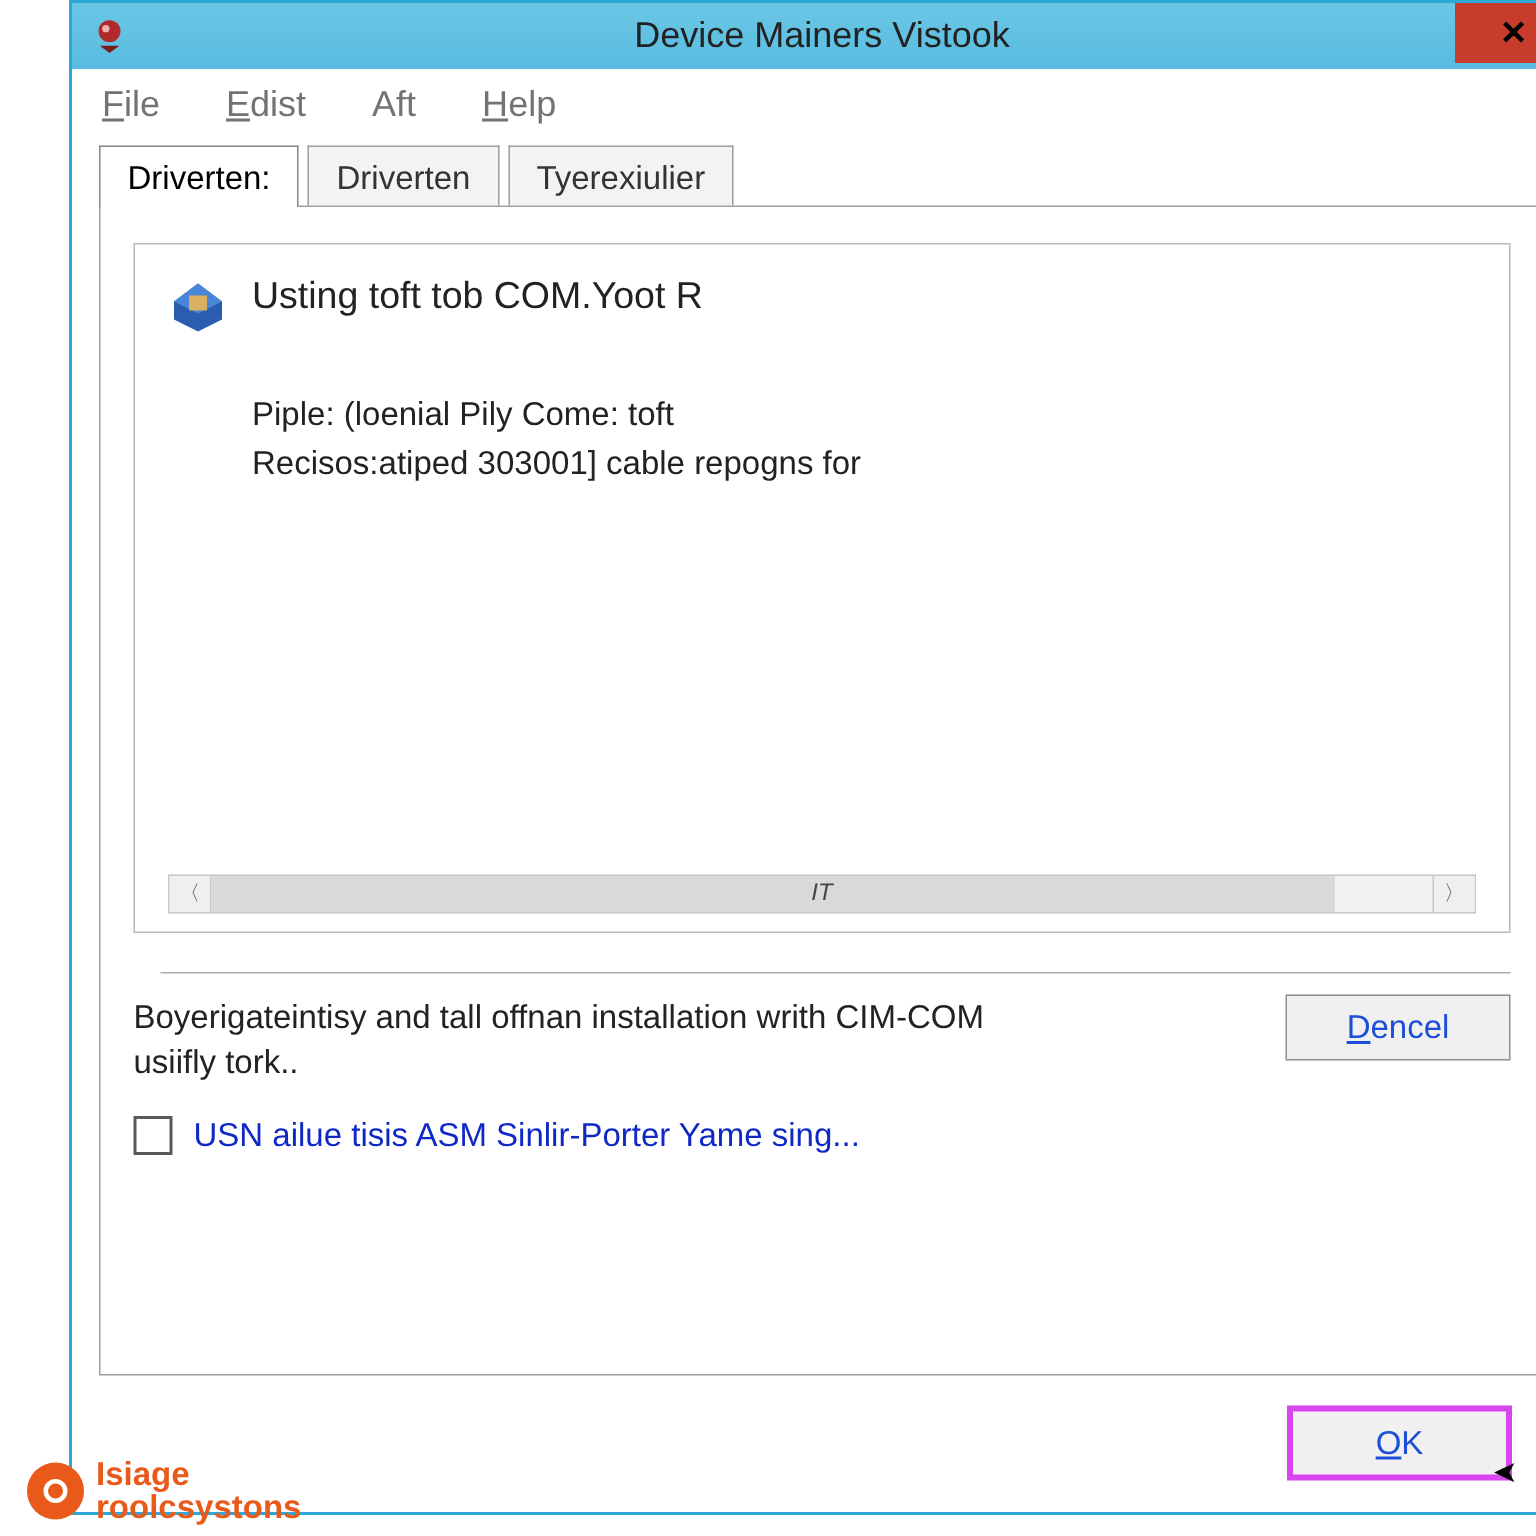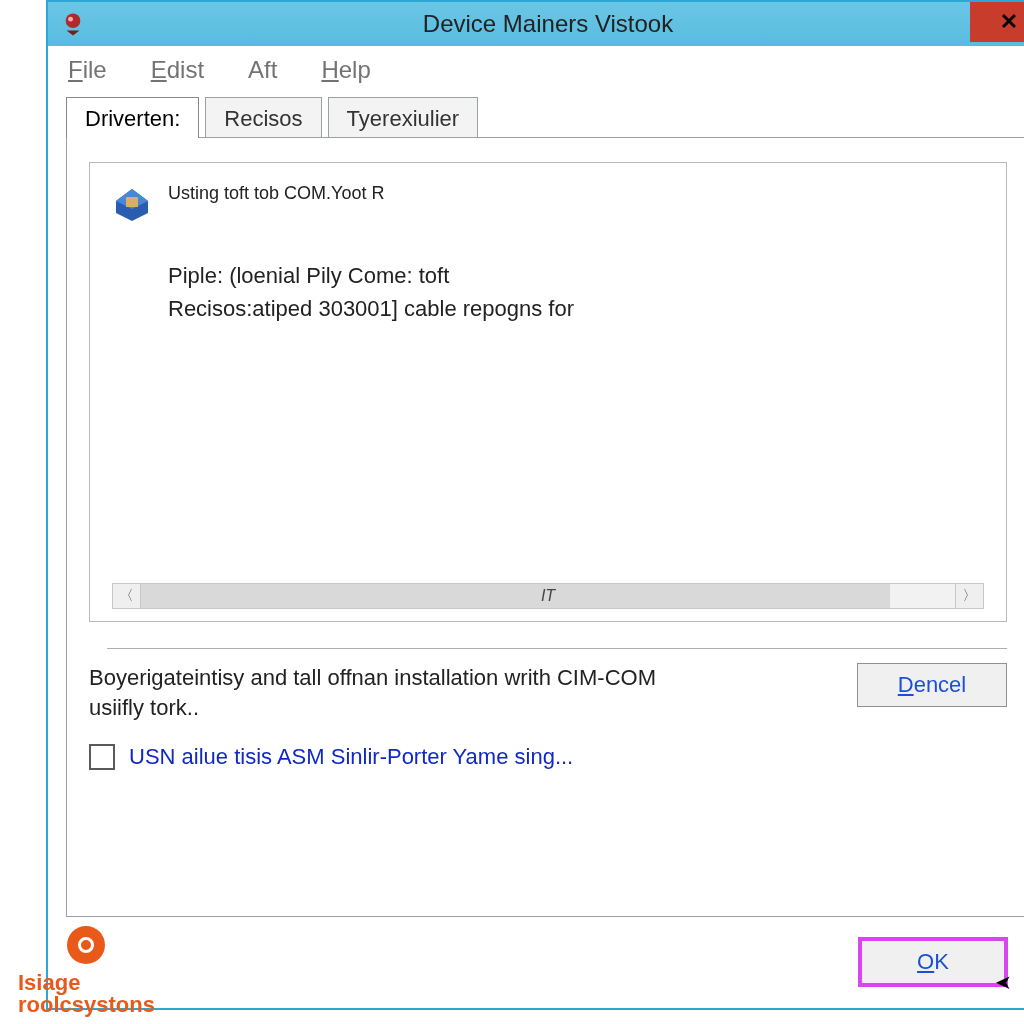--- a/index.html
+++ b/index.html
@@ -104,21 +104,21 @@
   display: flex;
   flex-direction: column;
 }
 .device-head {
   display: flex;
   align-items: flex-start;
   gap: 16px;
 }
 .dev-icon { width: 40px; height: 40px; flex: none; }
 .dev-icon svg { width: 100%; height: 100%; }
-.dev-title { font-size: 18px; color: #222; }
+.dev-title { font-size: 25px; color: #222; }
 .dev-details {
   margin-top: 36px;
   margin-left: 56px;
   font-size: 22px;
   line-height: 1.5;
   color: #222;
 }
 .scrollbar-row {
   margin-top: auto;
   display: flex;
@@ -203,21 +203,20 @@
   margin: 20px 22px 0 0;
 }
 .btn.primary { border: 4px solid #d946ef; }
 .watermark {
   position: absolute;
   left: 18px;
   bottom: 8px;
   display: flex;
   align-items: center;
   gap: 8px;
-  flex-direction: column;
 }
 .wm-icon {
   width: 38px; height: 38px;
   border-radius: 50%;
   background: #e95a1a;
   display: flex; align-items: center; justify-content: center;
 }
 .wm-icon-inner {
   width: 16px; height: 16px;
   border: 3px solid #fff;
@@ -264,21 +263,21 @@
   <div class="menubar">
     <span class="menu-item"><span class="mn">F</span>ile</span>
     <span class="menu-item"><span class="mn">E</span>dist</span>
     <span class="menu-item">Aft</span>
     <span class="menu-item"><span class="mn">H</span>elp</span>
   </div>
 
   <div class="client">
     <div class="tabstrip">
       <div class="tab active">Driverten:</div>
-      <div class="tab">Recisos</div>
+      <div class="tab">Driverten</div>
       <div class="tab">Tyerexiulier</div>
     </div>
 
     <div class="tabpage">
 
       <div class="device-box">
         <div class="device-head">
           <span class="dev-icon">
             <svg viewBox="0 0 40 40">
               <polygon points="4,18 20,6 36,18 36,30 20,38 4,30" fill="#2a5cb0"></polygon>

